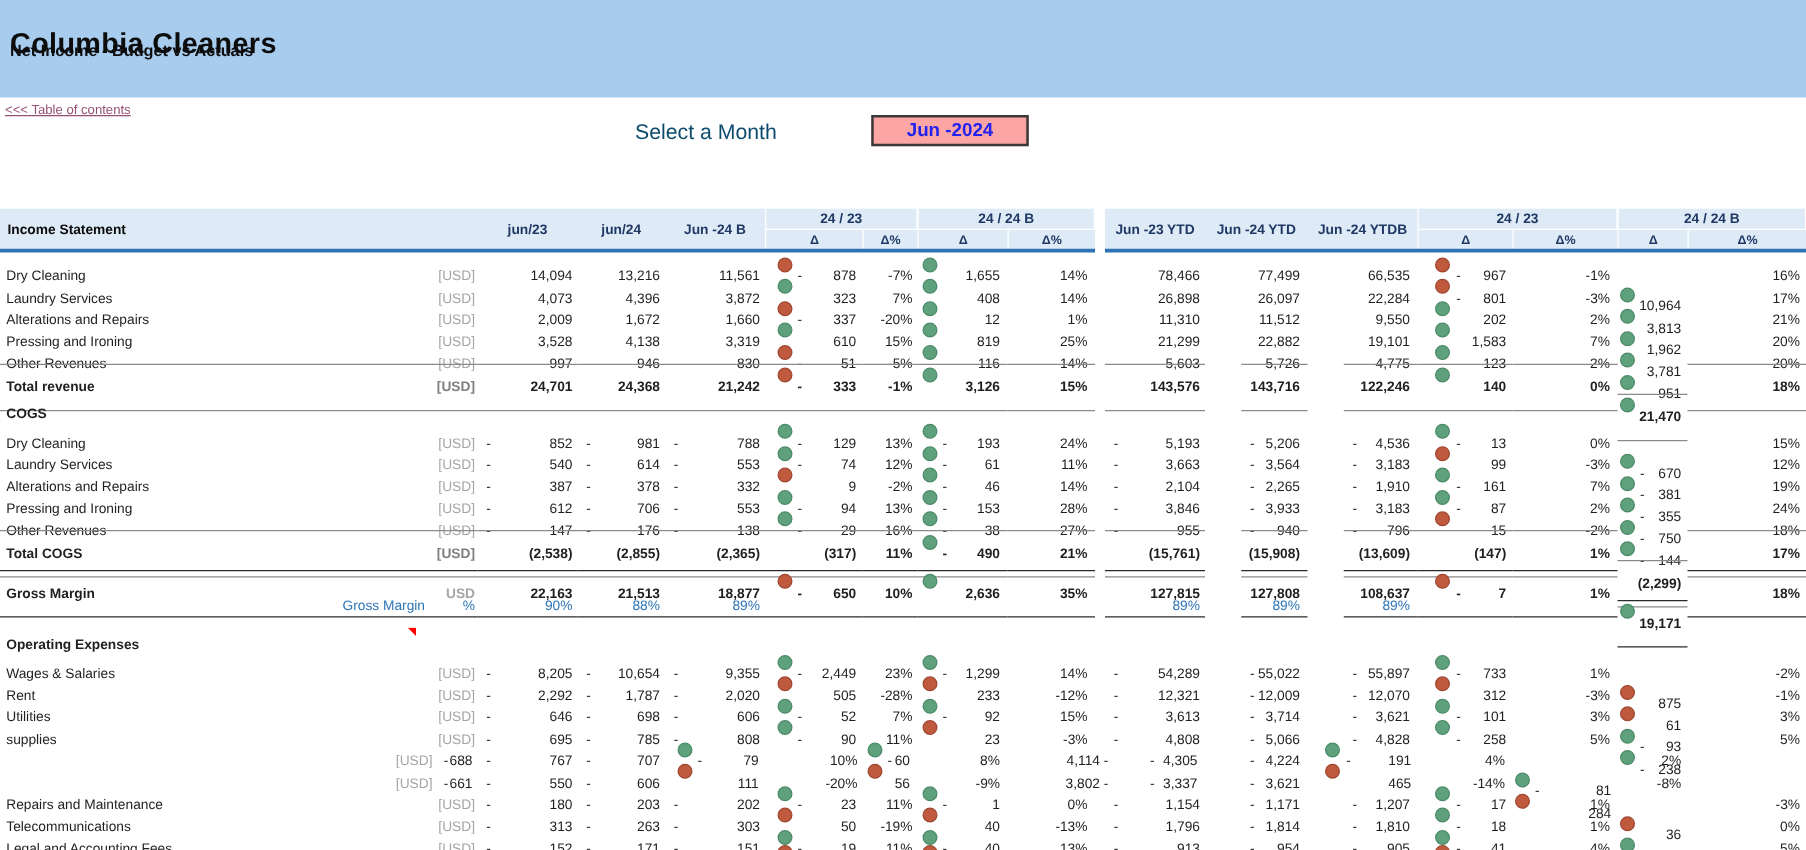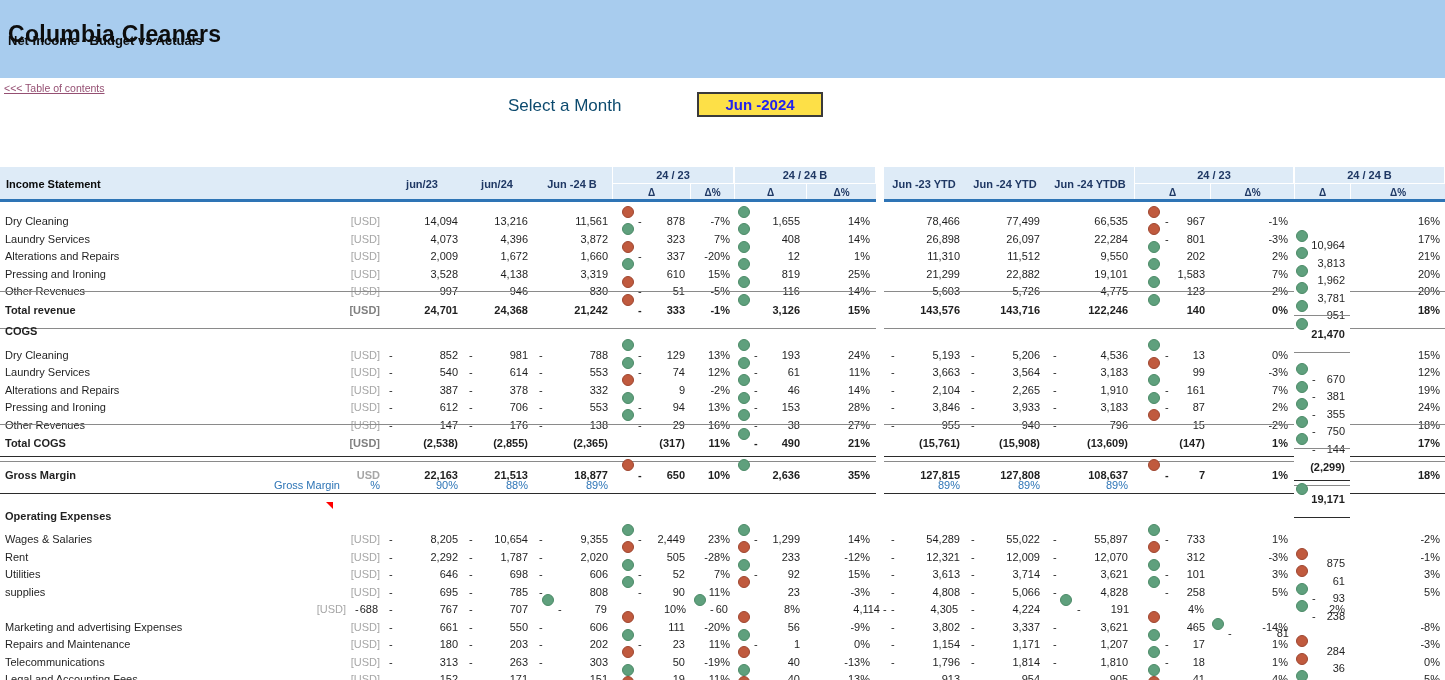--- a/index.html
+++ b/index.html
@@ -7,40 +7,40 @@
   #page { position:relative; width:1445px; height:680px; overflow:hidden; background:#fff; }
 
   
   .banner { position:absolute; left:0; top:0; width:1445px; height:78px; background:#A8CCEE; }
   .banner .title { position:absolute; left:8px; top:21px; font-size:23px; font-weight:800; color:#0d0d0d; letter-spacing:.3px; }
   .banner .subtitle { position:absolute; left:8px; top:33px; font-size:13px; font-weight:700; color:#0d0d0d; }
 
   .toc-link { position:absolute; left:4px; top:82px; font-size:10.5px; color:#954F72; text-decoration:underline; cursor:pointer; }
 
   .select-month-label { position:absolute; left:508px; top:96px; font-size:17px; font-weight:400; color:#0c4a6e; }
-  .month-box { position:absolute; left:697px; top:92px; width:126px; height:25px; background:#fde047; border:2px solid #3a3a3a; display:flex; align-items:center; justify-content:center; cursor:pointer; }
+  .month-box { position:absolute; left:697px; top:92px; width:126px; height:25px; background:#fca5a5; border:2px solid #3a3a3a; display:flex; align-items:center; justify-content:center; cursor:pointer; }
   .month-box .val { font-size:15px; font-weight:800; color:#2222EE; }
 
   
   .hdr-plate { position:absolute; top:167px; height:33px; background:#DEEBF7; }
   .hdr-title { position:absolute; left:6px; top:167px; width:340px; height:33px; display:flex; align-items:center; font-size:11px; font-weight:700; color:#0b0b0b; }
   .hc { position:absolute; top:167px; height:33px; display:flex; align-items:center; justify-content:center; font-size:11px; font-weight:700; color:#1F3864; }
   .hgroup { position:absolute; top:167px; height:17px; display:flex; align-items:center; justify-content:center; font-size:11px; font-weight:700; color:#1F3864; border-left:1px solid #fff; border-right:1px solid #fff; border-bottom:1px solid #fff; }
   .hsub { position:absolute; top:184px; height:16px; display:flex; align-items:center; justify-content:center; font-size:10px; font-weight:700; color:#1F3864; border-left:1px solid #fff; }
   .hrule { position:absolute; top:199px; height:3px; background:#2E74B5; }
 
   
   #tbody { position:absolute; left:0; top:203px; width:1445px; }
   .row { display:grid; grid-template-columns:348px 34px 80px 70px 80px 78px 44px 72px 70px 8px 80px 82px 88px 76px 84px 56px 95px; height:17.5px; font-size:11px; color:#1f1f1f; }
   .row > div { height:100%; display:flex; align-items:center; position:relative; }
   .label { padding-left:5px;text-align:right; }
   .unit { justify-content:flex-end; padding-right:2px; color:#A6A6A6; }
   .num { justify-content:flex-end; }
   .v1,.v2,.v3,.yv1 { padding-right:4px; }
-  .yv2,.yv3 { padding-right:6px; }
+  .yv2,.yv3 { padding-right:6px;margin-left:29px; }
   .p1 { padding-right:4px; } .p2,.yp1 { padding-right:6px; } .yp2 { padding-right:5px; }
   .neg { position:absolute; left:7px; }
   .dcell { justify-content:flex-end; }
   .d1 { padding-right:5px; } .d2 { padding-right:6px; } .yd1 { padding-right:5px; } .yd2 { padding-right:5px;margin-top:24px; }
   .dot { display:none; position:absolute; width:12px; height:12px; border-radius:50%; top:2.5px; }
   .dot.red { display:block; background:#C05A3E; border:1px solid #9E4630; }
   .dot.green { display:block; background:#5FA07D; border:1px solid #4B8A67; }
   .d1 .dot { left:10px; } .d2 .dot { left:4px; } .yd1 .dot { left:14px; } .yd2 .dot { left:2px; }
   .dneg { position:absolute; }
   .d1 .dneg { left:26px; } .d2 .dneg { left:20px; } .yd1 .dneg { left:31px; } .yd2 .dneg { left:18px; }
@@ -1201,21 +1201,20 @@
         </div>
     <div class="num yp1">4%</div>
     <div class="dcell yd2">
           <span class="dot green"></span>
           <span class="dneg">-</span>
           <span class="val">81</span>
         </div>
     <div class="num yp2">2%</div>
   </div>
       <div class="row data">
-    <div class="label">Marketing and advertising Expenses</div>
     <div class="unit">[USD]</div>
     <div class="num v1">
           <span class="neg">-</span>
           <span class="val">661</span>
         </div>
     <div class="num v2">
           <span class="neg">-</span>
           <span class="val">550</span>
         </div>
     <div class="num v3">

